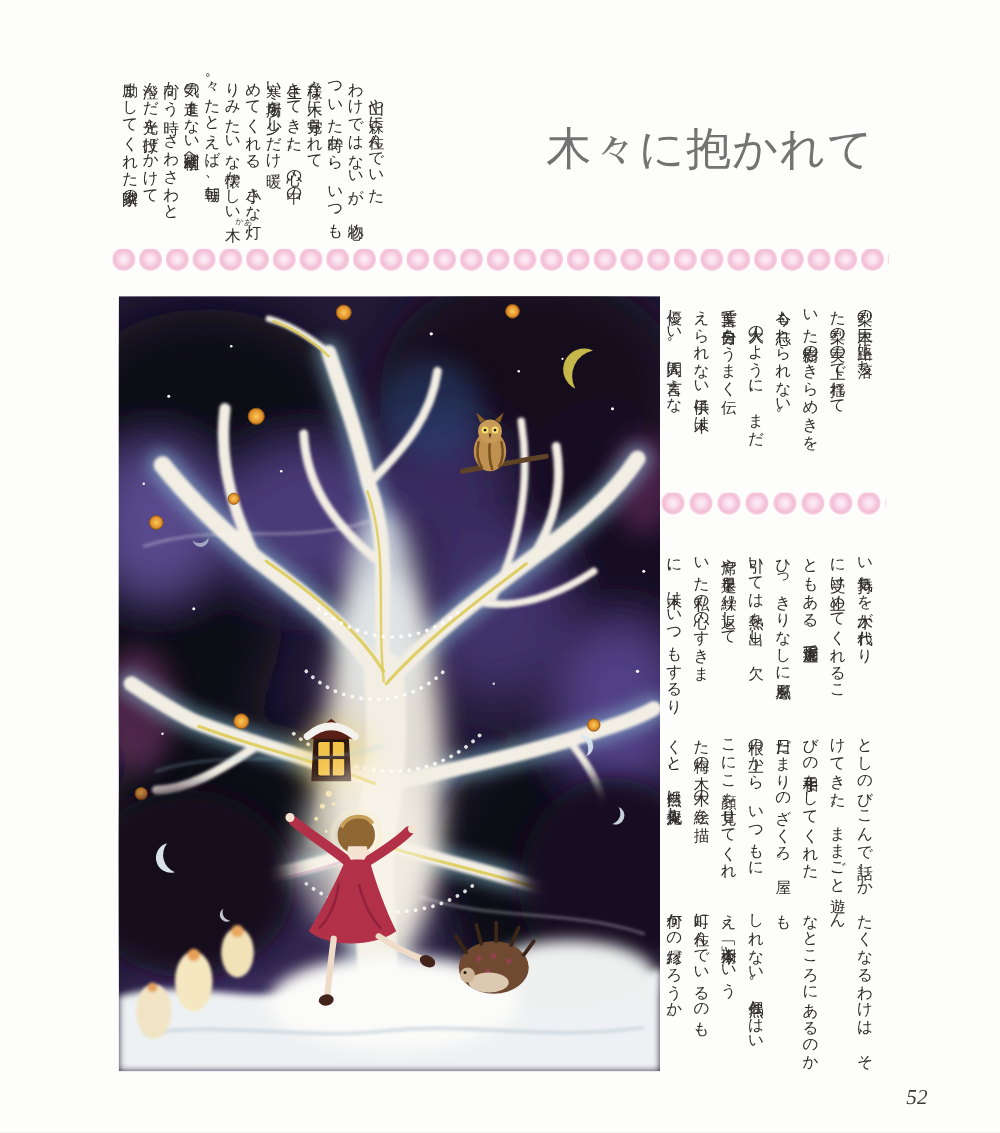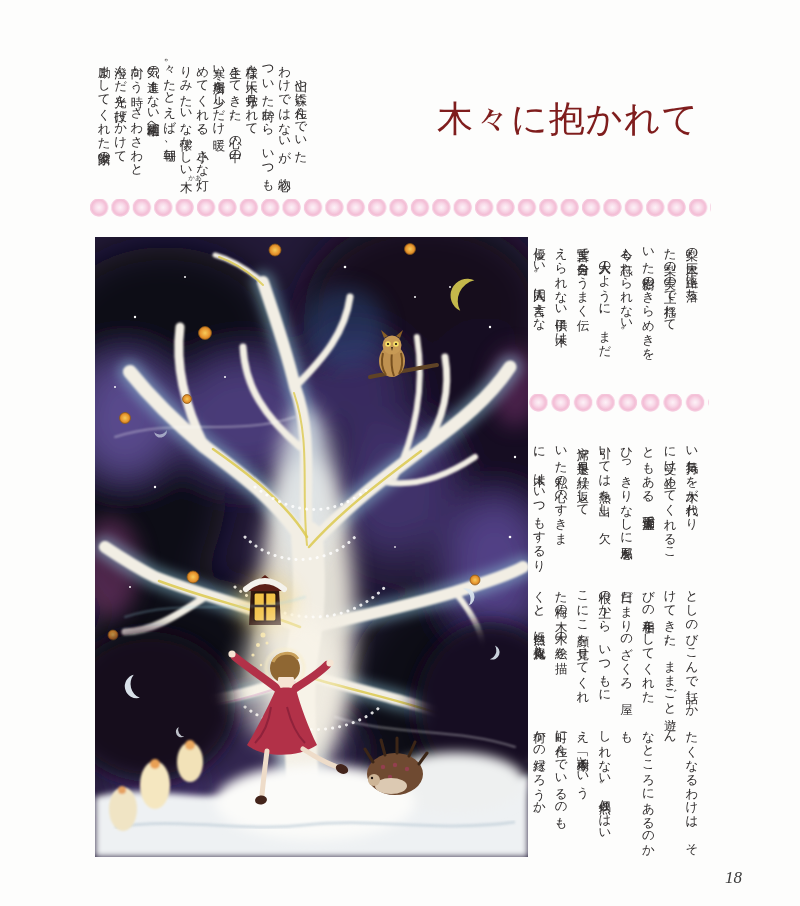--- a/index.html
+++ b/index.html
@@ -12,21 +12,21 @@
   .vblock p{margin:0;padding:0;}
   .intro p{line-height:16.4px;}
   .wide p{line-height:21.8px;}
   .indent{text-indent:12.5px;}
 
   .rubywrap{position:relative;}
   .furi{position:absolute;left:-8px;top:1px;font-size:6.5px;line-height:7px;color:#444;}
 
   
   #title{position:absolute;left:437px;top:95px;font-size:36px;letter-spacing:1px;
-         color:#7f1d1d;font-family:"DejaVu Sans","Liberation Sans",sans-serif;
+         color:#737373;font-family:"DejaVu Sans","Liberation Sans",sans-serif;
          font-weight:500;white-space:nowrap;}
 
   
   .pearls{position:absolute;height:21px;background-repeat:repeat-x;
     background-image:radial-gradient(9.6px 9.6px at 42% 40%,
       #fdf2f7 0%, #f9dcea 38%, #f3bdd5 76%, #f6cde0 92%, rgba(255,255,255,0) 100%);}
   #pearls-top{left:90px;top:199px;width:621px;background-size:21.4px 21px;}
   #pearls-side{left:529px;top:394px;width:180px;background-size:22.4px 21px;}
 
   #painting{position:absolute;left:95px;top:237px;width:433px;height:620px;}
@@ -338,14 +338,14 @@
 
   <div class="vblock wide" style="left:570px;top:722px;width:133px;height:130px;">
     <p>たくなるわけは、そん</p>
     <p>なところにあるのかも</p>
     <p>しれない。偶然とはい</p>
     <p>え、今「樹木」という</p>
     <p>町に住んでいるのも、</p>
     <p>何かの縁だろうか。</p>
   </div>
 
-  <div id="pagenum">18</div>
+  <div id="pagenum">52</div>
 </div>
 
 </body></html>

